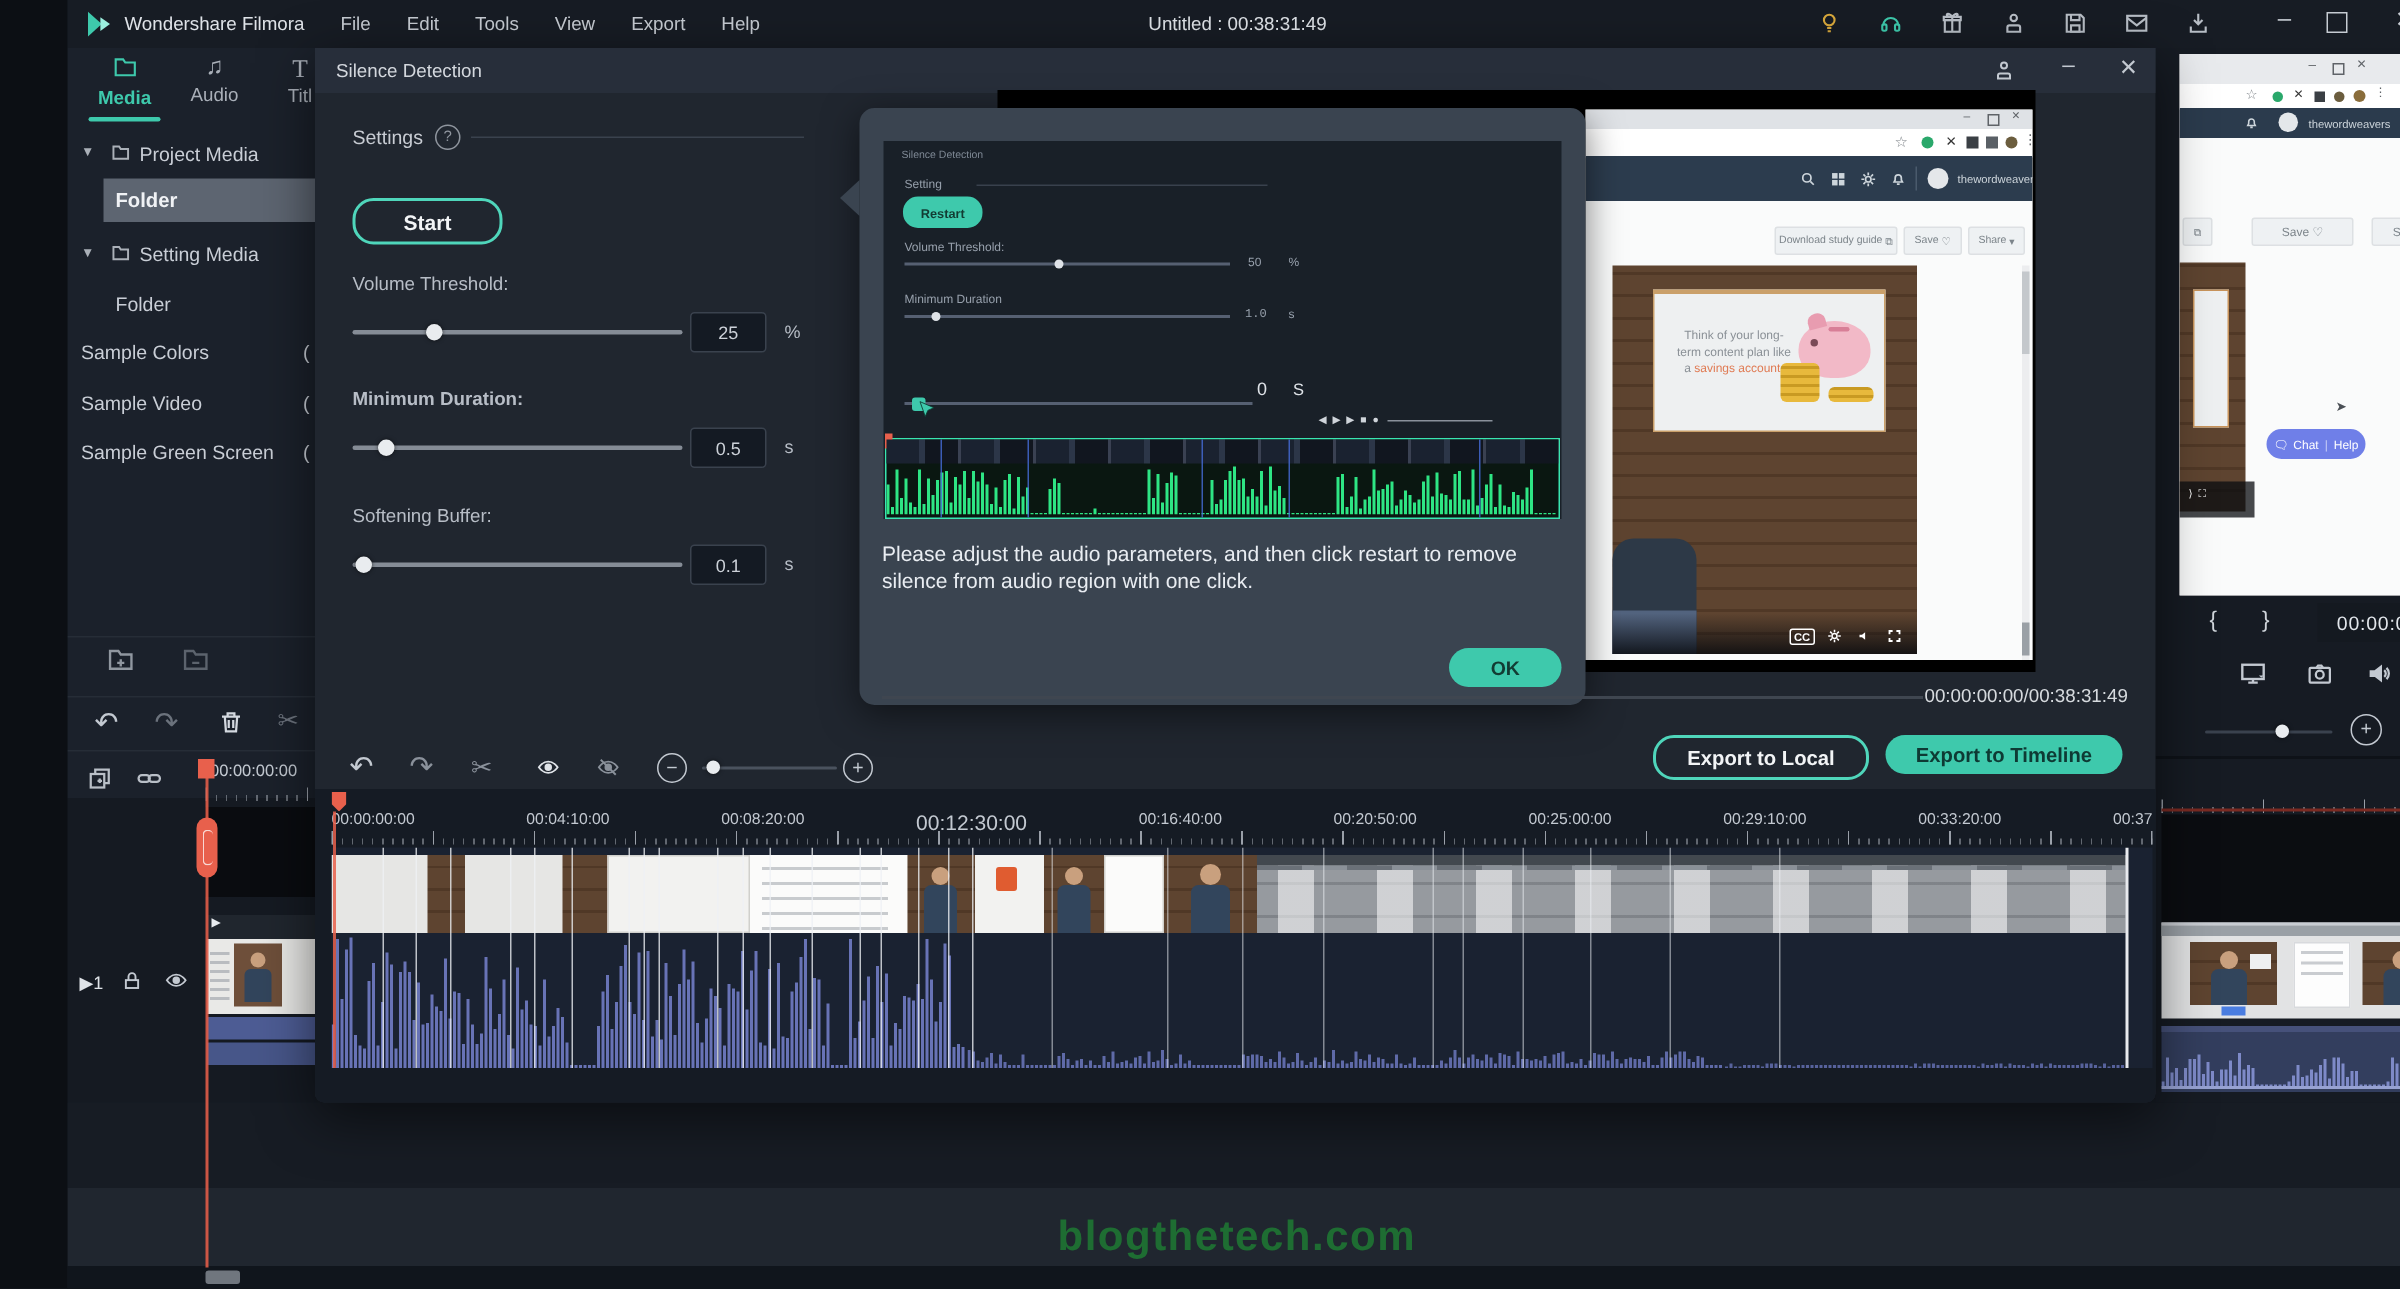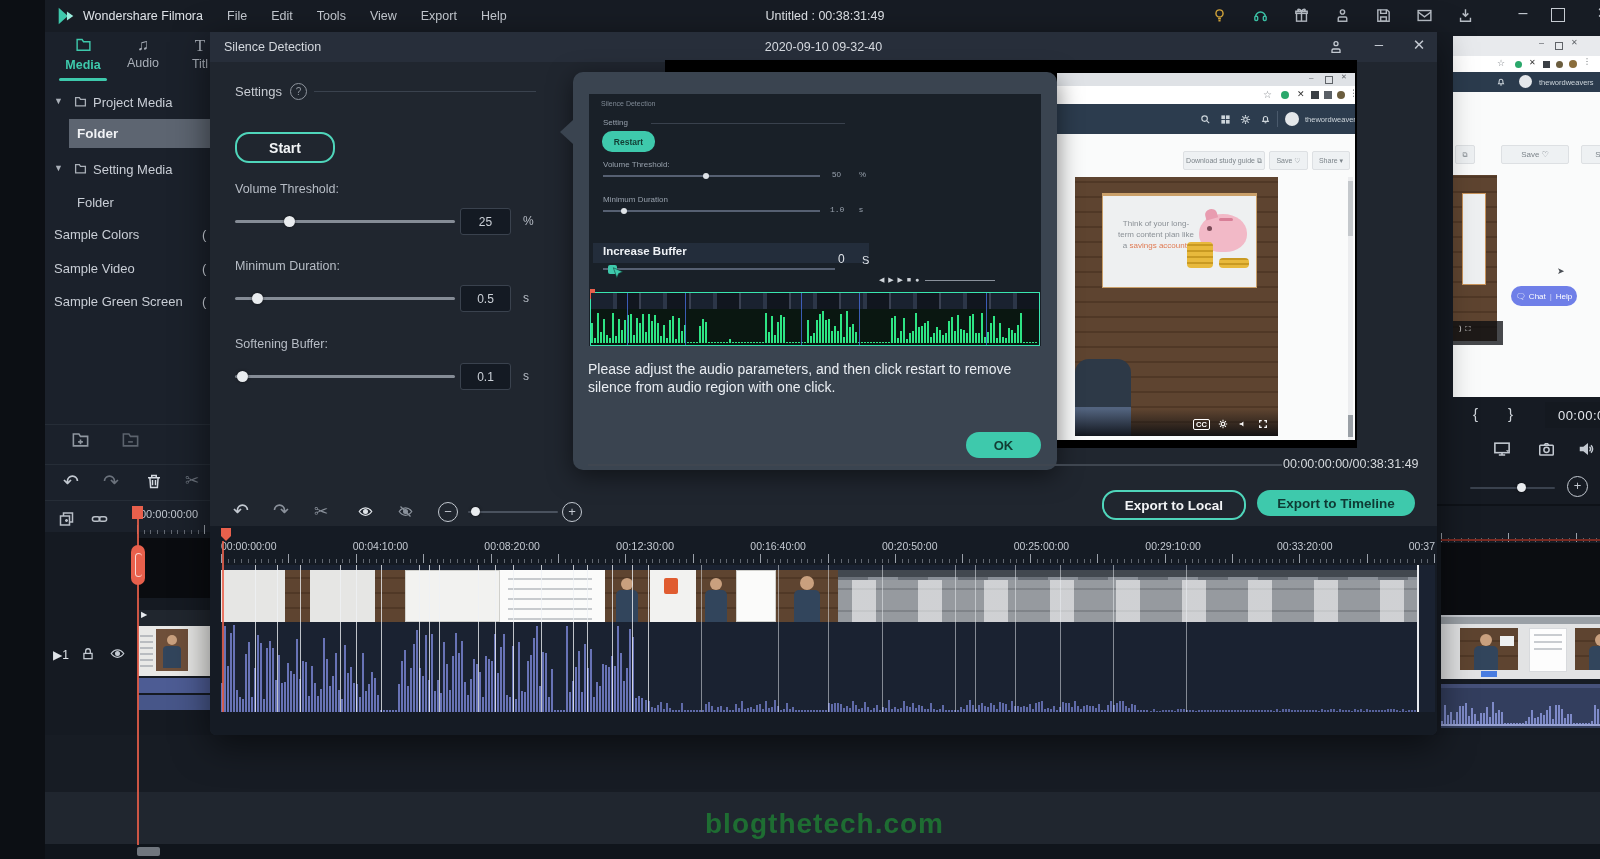--- a/index.html
+++ b/index.html
@@ -441,21 +441,20 @@
           <i style="width:2px;margin-right:1px;height:13.0%"></i>
         </div>
       <div class="a" style="left:0;top:36px;width:204px;height:2px;background:#97a2d2;"></div>
     </div>
   </div>
 
   <div class="a" style="left:165px;top:32px;width:1227px;height:703px;background:#20262f;border-radius:0 0 6px 6px;box-shadow:0 10px 36px rgba(0,0,0,.55);">
 
     <div class="a" style="left:0;top:0;width:1227px;height:30px;background:#272e3a;">
       <span class="a" style="left:14px;top:8px;font-size:12.5px;color:#d4d8de;">Silence Detection</span>
-      <span class="a" style="left:0;top:8px;width:1227px;text-align:center;font-size:12.5px;color:#d4d8de;">2020-09-10 09-32-40</span>
       <span class="a ico" style="left:1118px;top:7px;width:16px;height:16px;color:#c3c9d1;">
         <svg viewBox="0 0 24 24" fill="none" stroke="currentColor" stroke-width="2">
             <circle cx="12" cy="7" r="3"></circle>
             <path d="M6 20v-3a2 2 0 0 1 2-2h8a2 2 0 0 1 2 2v3z"></path>
           </svg>
         </span>
       <span class="a" style="left:1158px;top:3px;width:22px;height:22px;text-align:center;color:#c3c9d1;font-size:15px;">–</span>
       <span class="a" style="left:1198px;top:4px;width:22px;height:22px;text-align:center;color:#c3c9d1;font-size:15px;">✕</span>
     </div>
 
@@ -467,21 +466,21 @@
       <span>Start</span>
     </div>
 
     <span class="a" style="left:25px;top:150px;font-size:12.5px;color:#b7bdc6;">Volume Threshold:</span>
     <div class="a slider-track" style="left:25px;top:188px;width:220px;">
       <div class="slider-thumb a" style="left:49px;top:-4px;"></div>
     </div>
     <input class="a valbox" style="left: 250px; top: 176px; width: 45px; height: 23px;" value="25">
     <span class="a" style="left:313px;top:182px;font-size:12px;color:#b7bdc6;">%</span>
 
-    <span class="a" style="left:25px;top:227px;font-size:12.5px;color:#b7bdc6;">Minimum Duration:</span>
+    <span class="a" style="left:25px;top:227px;font-size:12.5px;color:#b7bdc6;font-weight:bold;">Minimum Duration:</span>
     <div class="a slider-track" style="left:25px;top:265px;width:220px;">
       <div class="slider-thumb a" style="left:17px;top:-4px;"></div>
     </div>
     <input class="a valbox" style="left: 250px; top: 253px; width: 45px; height: 23px;" value="0.5">
     <span class="a" style="left:313px;top:259px;font-size:12px;color:#b7bdc6;">s</span>
 
     <span class="a" style="left:25px;top:305px;font-size:12.5px;color:#b7bdc6;">Softening Buffer:</span>
     <div class="a slider-track" style="left:25px;top:343px;width:220px;">
       <div class="slider-thumb a" style="left:2px;top:-4px;"></div>
     </div>
@@ -600,23 +599,20 @@
             <div class="msthumb a" style="left:100px;top:-2px;"></div>
           </div>
         <span class="a minilbl" style="left:243px;top:76px;">50</span>
         <span class="a minilbl" style="left:270px;top:76px;">%</span>
         <span class="a minilbl" style="left:14px;top:101px;">Minimum Duration</span>
         <div class="a mslider" style="left:14px;top:116px;width:217px;">
             <div class="msthumb a" style="left:18px;top:-2px;"></div>
           </div>
         <span class="a minilbl" style="left:241px;top:111px;font-family:Liberation Mono, monospace;">1.0</span>
         <span class="a minilbl" style="left:270px;top:111px;">s</span>
-        <div class="a" style="left:4px;top:149px;width:276px;height:20px;background:#232d3b;">
-          <span style="position:absolute;left:10px;top:2px;font-size:11.5px;font-weight:bold;color:#eef1f5;">Increase Buffer</span>
-        </div>
         <div class="a mslider" style="left:14px;top:174px;width:232px;">
           <div class="a" style="left:5px;top:-3px;width:9px;height:9px;background:#3ec9ac;border-radius:2px;"></div>
         </div>
         <span class="a" style="left:249px;top:158px;font-size:12px;color:#dfe3e8;">0</span>
         <span class="a" style="left:273px;top:160px;font-size:11px;color:#dfe3e8;">S</span>
         <span class="a ico" style="left:22px;top:172px;width:14px;height:14px;">
           <svg viewBox="0 0 24 24">
               <path d="M4 3l6 17 3-7 7-3z" fill="#3ec9ac" stroke="#0e3a32" stroke-width="1"></path>
             </svg>
           </span>
@@ -823,21 +819,21 @@
     </div>
     <div class="a pill" style="left:1047px;top:458px;width:158px;height:26px;background:#3ec9ac;color:#0e3a34;font-size:13.5px;">
       <span>Export to Timeline</span>
     </div>
 
     <div class="a" style="left:0;top:494px;width:1227px;height:209px;background:#151b24;border-radius:0 0 6px 6px;"></div>
     <div class="a" style="left:11px;top:508px;width:1214px;display:flex;justify-content:space-between;">
         <span style="font-size:10.5px;color:#c3c9d1;white-space:nowrap;">00:00:00:00</span>
         <span style="font-size:10.5px;color:#c3c9d1;white-space:nowrap;">00:04:10:00</span>
         <span style="font-size:10.5px;color:#c3c9d1;white-space:nowrap;">00:08:20:00</span>
-        <span style="font-size:11px;color:#c3c9d1;white-space:nowrap;">00:12:30:00</span>
+        <span style="font-size:14px;color:#c3c9d1;white-space:nowrap;">00:12:30:00</span>
         <span style="font-size:10.5px;color:#c3c9d1;white-space:nowrap;">00:16:40:00</span>
         <span style="font-size:10.5px;color:#c3c9d1;white-space:nowrap;">00:20:50:00</span>
         <span style="font-size:10.5px;color:#c3c9d1;white-space:nowrap;">00:25:00:00</span>
         <span style="font-size:10.5px;color:#c3c9d1;white-space:nowrap;">00:29:10:00</span>
         <span style="font-size:10.5px;color:#c3c9d1;white-space:nowrap;">00:33:20:00</span>
         <span style="font-size:10.5px;color:#c3c9d1;white-space:nowrap;">00:37</span>
       </div>
     <div class="a ticks-dlg" style="left:11px;top:521px;width:1214px;height:10px;"></div>
 
     <div class="a" style="left:11px;top:533px;width:1214px;height:147px;background:#1a2231;overflow:hidden;">

